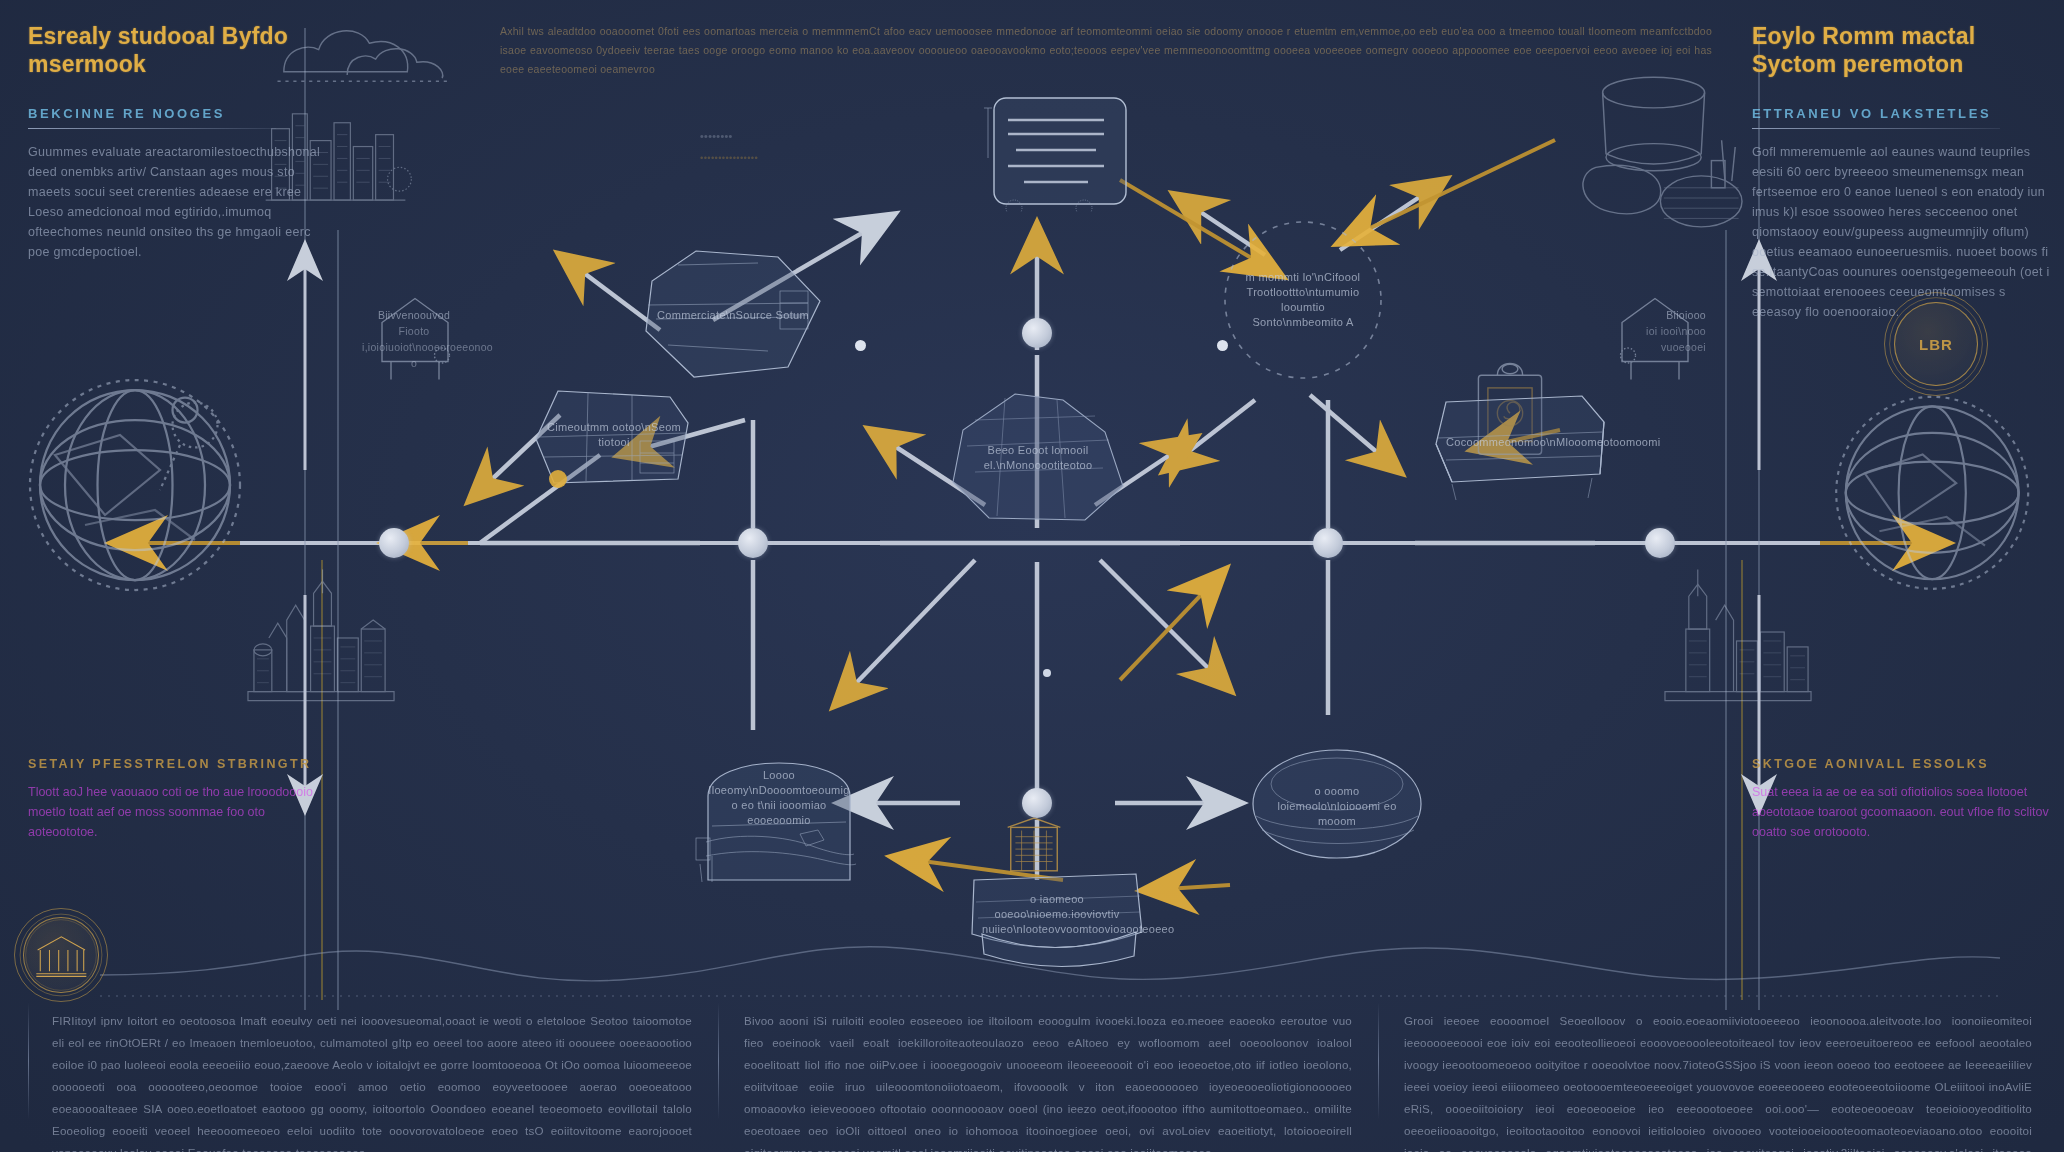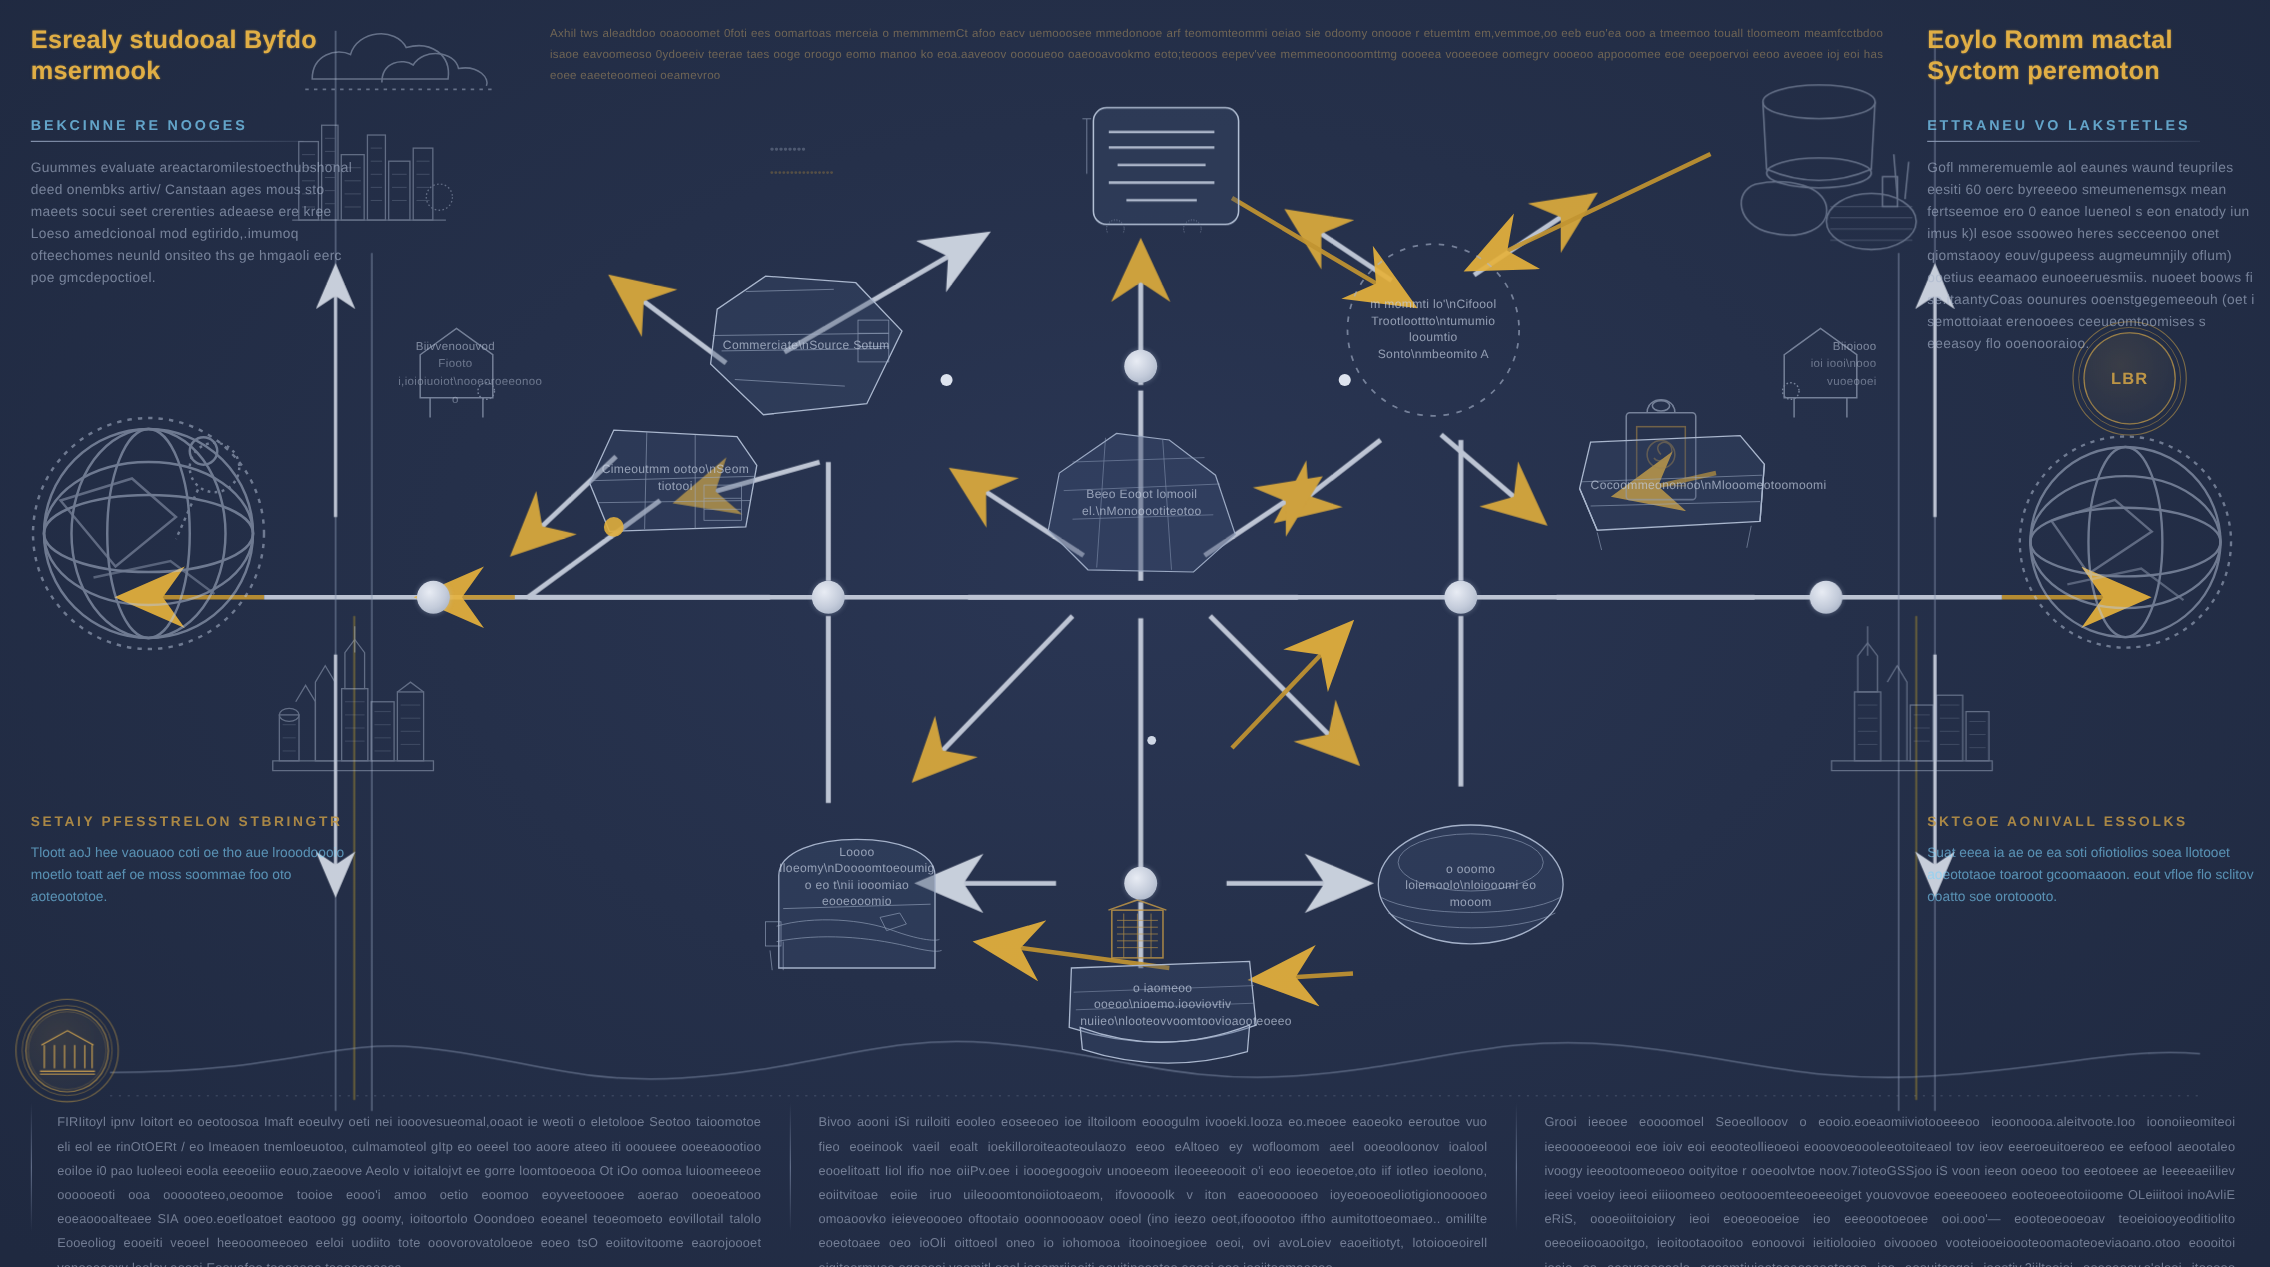--- a/index.html
+++ b/index.html
@@ -38,28 +38,28 @@
     margin-top:7px;height:1px;width:248px;
     background:linear-gradient(90deg,#8d9bb6 0%,rgba(141,155,182,.15) 100%);
   }
   .hdr .body{
     margin-top:13px;font-size:12.5px;line-height:20px;
     color:#aab6cd;opacity:.62;filter:blur(.4px);letter-spacing:.3px;
   }
   .hdr.right .rule{background:linear-gradient(90deg,#8d9bb6 0%,rgba(141,155,182,.15) 100%);}
 
   
-  .sidepanel{position:absolute;width:300px;}
+  .sidepanel{position:absolute;width:300px;margin-top:17px;}
   .sidepanel .kicker{
     font-size:12.5px;font-weight:700;letter-spacing:2.4px;
     color:#c79b46;opacity:.82;filter:blur(.35px);
   }
   .sidepanel .body{
     margin-top:11px;font-size:12.5px;line-height:20px;
-    color:#7dd3fc;opacity:.6;filter:blur(.4px);
+    color:#d946ef;opacity:.6;filter:blur(.4px);
   }
 
   
   .topstrip{
     position:absolute;left:500px;top:22px;width:1212px;
     font-size:10.5px;line-height:19px;color:#b99a63;opacity:.5;
     filter:blur(.45px);letter-spacing:.25px;text-align:justify;
   }
 
   

